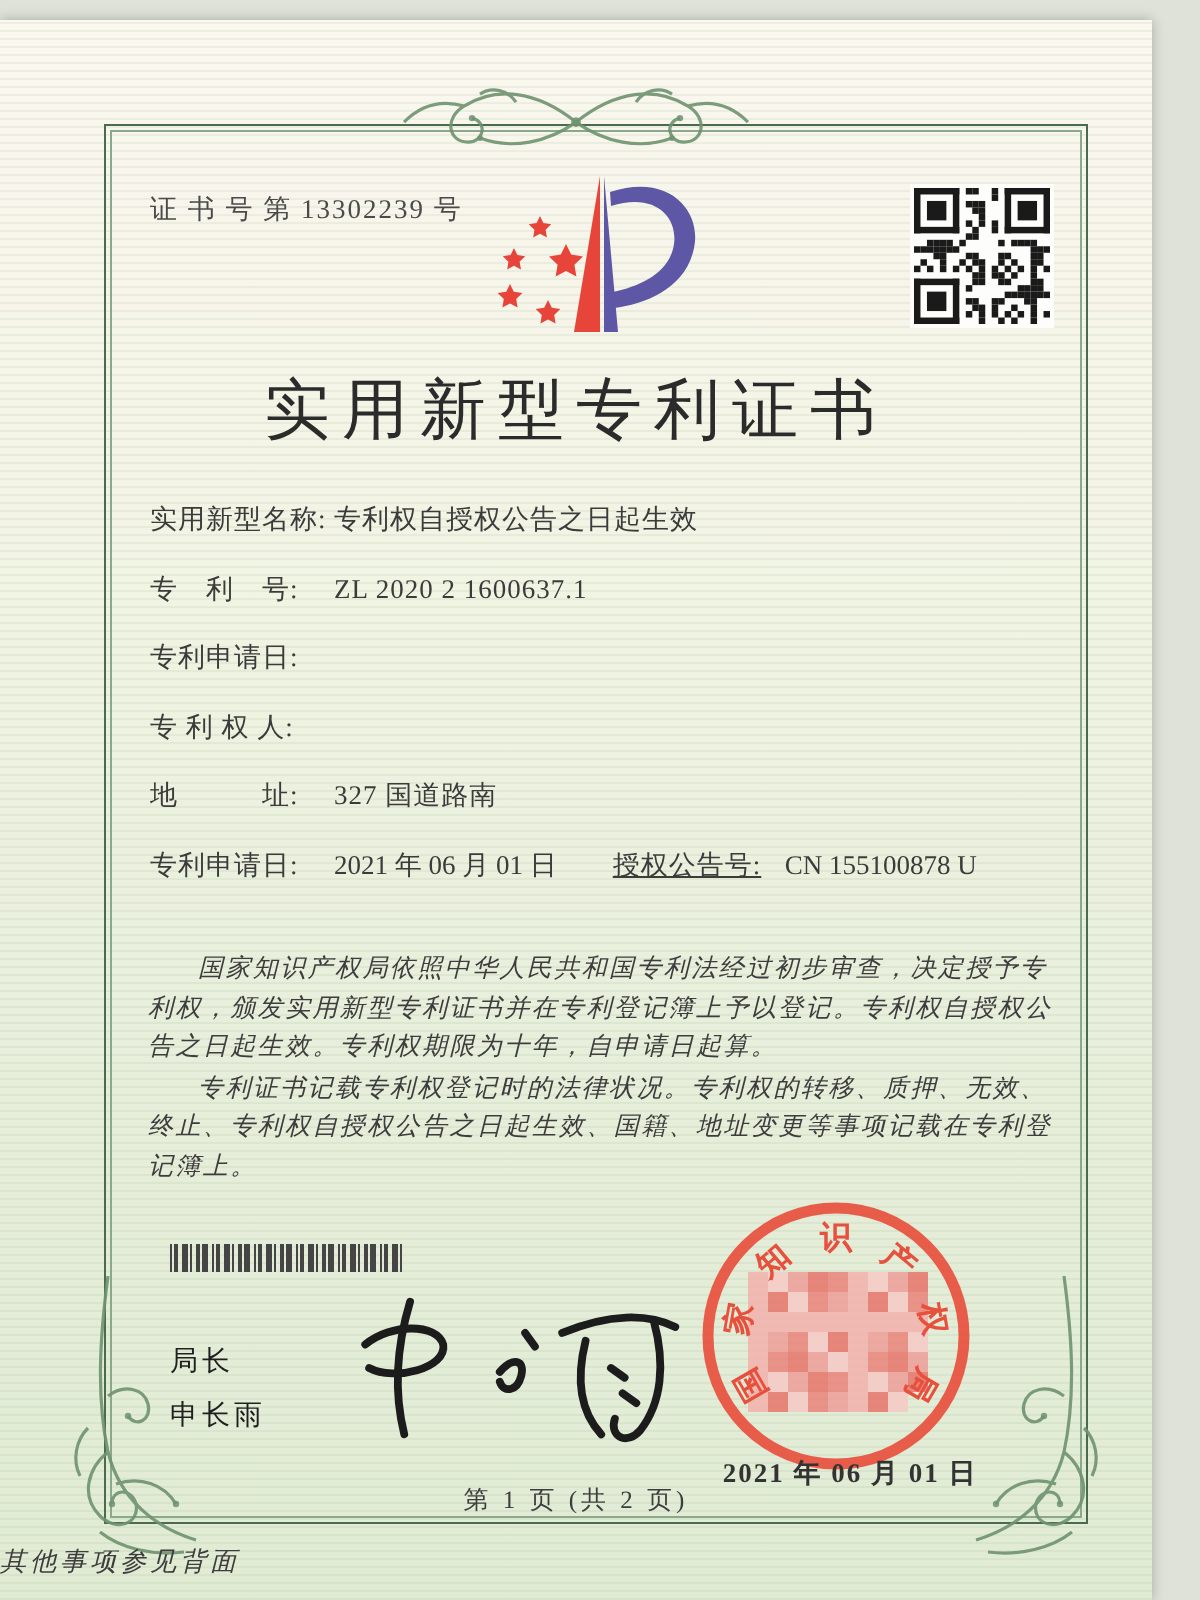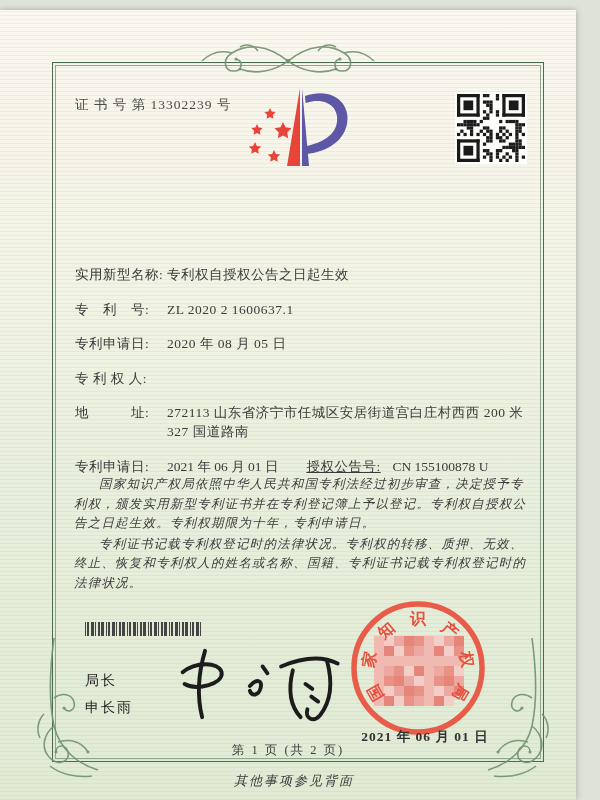--- a/index.html
+++ b/index.html
@@ -33,21 +33,21 @@
     position:absolute; left:75px; top:86px;
     font-size:13.5px; color:#4a4a4a; letter-spacing:1px;
   }
   .logo { position:absolute; left:243px; top:70px; }
   .qr { position:absolute; left:455px; top:82px; width:72px; height:72px; background:#fdfdfb; padding:2px; }
   .title {
     position:absolute; left:0; top:173px; width:100%;
     text-align:center; font-size:33px; color:#2b2b2b;
     letter-spacing:6px; font-weight:500;
   }
-  .fields { position:absolute; left:75px; top:240px; width:452px;margin-top:15px; }
+  .fields { position:absolute; left:75px; top:240px; width:452px; }
   .field-row { display:flex; margin-bottom:15.5px; font-size:13.5px; color:#3b3b3b; line-height:19px; }
   .f-label { flex:0 0 92px; letter-spacing:.5px; white-space:nowrap; }
   .f-value { flex:1; letter-spacing:.5px; }
   .pair2 { display:flex; margin-left:28px; }
   .pair2 .f-label { flex:0 0 86px;text-decoration:underline; }
   .paras { position:absolute; left:74px; top:465px; width:454px; }
   .paras p {
     font-style:italic; font-size:12.5px; line-height:19.5px;
     color:#3d3d3d; text-indent:2em; letter-spacing:1.2px; margin-bottom:1px;
   }
@@ -55,21 +55,21 @@
   .barcode span { background:#454545; }
   .director { position:absolute; left:85px; top:662px; font-family:"Liberation Sans","DejaVu Sans",sans-serif; font-size:14px; color:#1f1f1f; letter-spacing:2px; }
   .director div { margin-bottom:9px; }
   .signature { position:absolute; left:168px; top:628px; }
   .seal { position:absolute; left:348px; top:588px; width:140px; height:140px; }
   .seal-date {
     position:absolute; left:350px; top:718px; width:150px; text-align:center;
     font-size:13.5px; font-weight:600; color:#333; letter-spacing:1px;
   }
   .page-ind { position:absolute; left:0; top:732px; width:100%; text-align:center; font-size:12.5px; color:#3d3d3d; letter-spacing:2px; }
-  .back-note { position:absolute; left:0; top:762px; width:100%; text-align:center; font-style:italic; font-size:13px; color:#3d3d3d; letter-spacing:2px;padding-left:12px; }
+  .back-note { position:absolute; left:0; top:762px; width:100%; font-style:italic; font-size:13px; color:#3d3d3d; letter-spacing:2px; }
 </style>
 </head>
 <body>
 
 <div class="paper">
 
   <div class="frame"></div>
 
   <svg class="ornament orn-top" width="180" height="48" viewBox="0 0 180 48">
     <g stroke="#6f9370" fill="none" stroke-width="1.6" opacity="0.9">
@@ -262,57 +262,56 @@
         <rect x="14" y="19" width="1" height="1" fill="#1a1a1a"></rect>
         <rect x="16" y="19" width="1" height="1" fill="#1a1a1a"></rect>
         <rect x="18" y="19" width="1" height="1" fill="#1a1a1a"></rect>
         <rect x="20" y="19" width="1" height="1" fill="#1a1a1a"></rect>
         <rect x="10" y="20" width="1" height="1" fill="#1a1a1a"></rect>
         <rect x="13" y="20" width="1" height="1" fill="#1a1a1a"></rect>
         <rect x="15" y="20" width="1" height="1" fill="#1a1a1a"></rect>
         <rect x="18" y="20" width="1" height="1" fill="#1a1a1a"></rect>
       </svg></div>
 
+  <div class="title">实用新型专利证书</div>
 
   <div class="fields">
     <div class="field-row">
       <span class="f-label">实用新型名称:</span>
       <span class="f-value">专利权自授权公告之日起生效</span>
     </div>
     <div class="field-row">
       <span class="f-label">专　利　号:</span>
       <span class="f-value">ZL 2020 2 1600637.1</span>
     </div>
     <div class="field-row">
       <span class="f-label">专利申请日:</span>
-      <span class="f-value">2020 年 08 月 05 日</span>
     </div>
     <div class="field-row">
       <span class="f-label">专 利 权 人:</span>
     </div>
     <div class="field-row">
       <span class="f-label">地　　　址:</span>
       <span class="f-value">
-        <div>272113 山东省济宁市任城区安居街道宫白庄村西西 200 米</div>
         <div>327 国道路南</div>
       </span>
     </div>
     <div class="field-row">
       <span class="f-label">专利申请日:</span>
       <span>2021 年 06 月 01 日</span>
       <span class="pair2">
         <span class="f-label">授权公告号:</span>
         <span>CN 155100878 U</span>
       </span>
     </div>
   </div>
 
   <div class="paras">
-    <p>国家知识产权局依照中华人民共和国专利法经过初步审查，决定授予专利权，颁发实用新型专利证书并在专利登记簿上予以登记。专利权自授权公告之日起生效。专利权期限为十年，专利申请日。</p>
-    <p>专利证书记载专利权登记时的法律状况。专利权的转移、质押、无效、终止、恢复和专利权人的姓名或名称、国籍、专利证书记载专利权登记时的法律状况。</p>
+    <p>国家知识产权局依照中华人民共和国专利法经过初步审查，决定授予专利权，颁发实用新型专利证书并在专利登记簿上予以登记。专利权自授权公告之日起生效。专利权期限为十年，自申请日起算。</p>
+    <p>专利证书记载专利权登记时的法律状况。专利权的转移、质押、无效、终止、专利权自授权公告之日起生效、国籍、地址变更等事项记载在专利登记簿上。</p>
   </div>
 
   <div class="barcode" id="barcode">
       <span style="width: 1px; margin-right: 1px;"></span>
       <span style="width: 2px; margin-right: 2px;"></span>
       <span style="width: 3px; margin-right: 1px;"></span>
       <span style="width: 1px; margin-right: 2px;"></span>
       <span style="width: 2px; margin-right: 1px;"></span>
       <span style="width: 3px; margin-right: 2px;"></span>
       <span style="width: 1px; margin-right: 1px;"></span>

